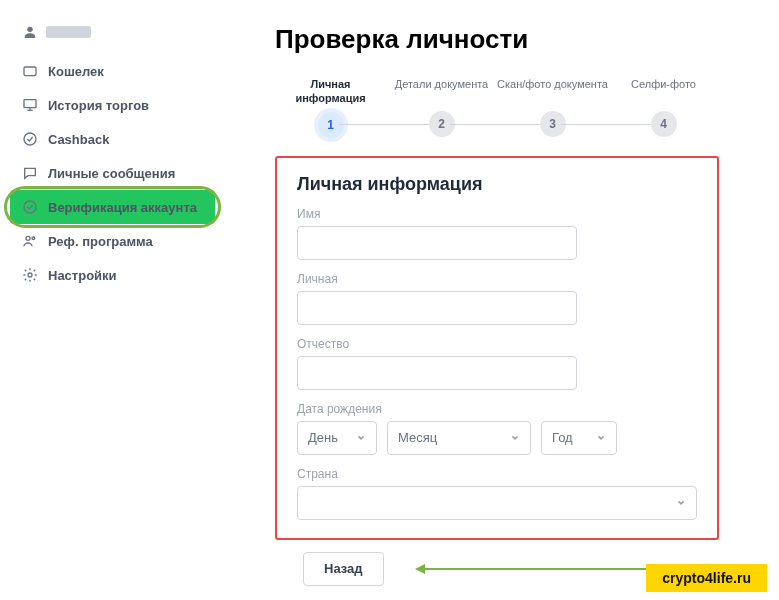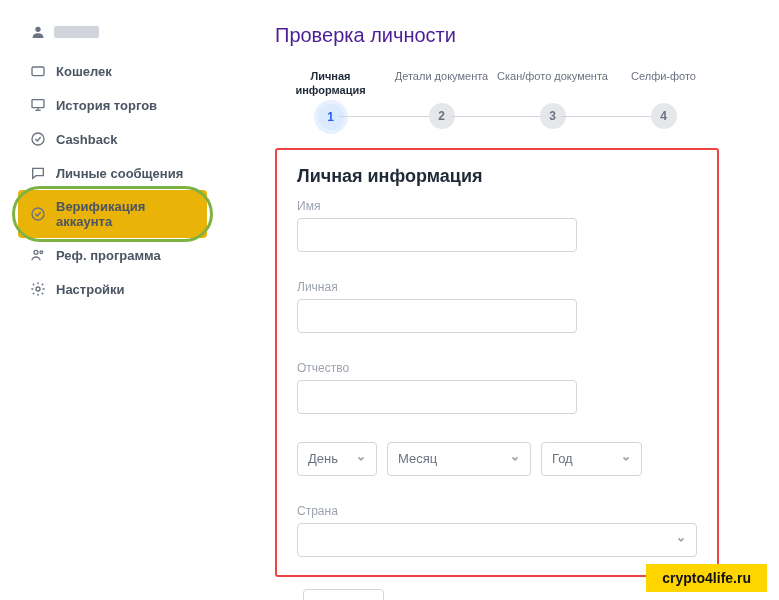--- a/index.html
+++ b/index.html
@@ -1,43 +1,43 @@
 <!DOCTYPE html>
 <html><head>
 <meta charset="utf-8">
 <style>
 * { box-sizing: border-box; margin: 0; padding: 0; }
 body { font-family: -apple-system, Arial, sans-serif; background: #fff; width: 779px; height: 600px; overflow: hidden; display: flex; }
-.sidebar { width: 230px; padding: 20px 18px; }
+.sidebar { width: 230px; padding: 20px 10px; }
 .user-row { display: flex; align-items: center; gap: 8px; padding: 4px 12px 14px; }
 .user-icon { width: 16px; height: 16px; color: #6b7280; }
 .user-name { width: 45px; height: 12px; background: #d1d5db; border-radius: 2px; }
 .nav-item { display: flex; align-items: center; gap: 10px; padding: 9px 12px; border-radius: 4px; font-size: 13px; font-weight: 600; color: #4b5563; cursor: pointer; position: relative; }
-.nav-item.active { background: #eab308; }
+.nav-item.active { background: #22c55e; }
 .nav-item .ring { position: absolute; inset: -4px -6px; border: 3px solid #7cb342; border-radius: 999px; pointer-events: none; }
 .nav-icon { width: 16px; height: 16px; flex-shrink: 0; color: #6b7280; }
 .main { flex: 1; padding: 24px 60px 0 50px; }
-.page-title { font-size: 20px; font-weight: 400; color: #4c1d95; margin-bottom: 22px; }
+.page-title { font-size: 26px; font-weight: 700; color: #000000; margin-bottom: 22px; }
 .stepper { display: flex; align-items: flex-start; justify-content: space-between; margin-bottom: 18px; }
 .step { flex: 1; display: flex; flex-direction: column; align-items: center; position: relative; }
 .step-label { font-size: 11px; color: #6b7280; text-align: center; line-height: 1.3; min-height: 28px; margin-bottom: 6px; }
 .step.active .step-label { color: #1f2937; font-weight: 600; }
 .step-circle { width: 26px; height: 26px; border-radius: 50%; background: #e5e7eb; color: #6b7280; display: flex; align-items: center; justify-content: center; font-size: 12px; font-weight: 600; }
 .step.active .step-circle { background: #dbeafe; color: #2563eb; box-shadow: 0 0 0 4px rgba(59,130,246,0.12); }
 .step-line { position: absolute; top: 47px; left: 58%; right: -42%; height: 1px; background: #d1d5db; }
 .form-box { border: 2px solid #ef4444; border-radius: 3px; padding: 16px 20px 18px; }
 .form-title { font-size: 18px; font-weight: 700; color: #1f2937; margin-bottom: 12px; }
-.field { margin-bottom: 28px; }
+.field { margin-bottom: 12px; }
 .field label { display: block; font-size: 12px; color: #9ca3af; margin-bottom: 5px; }
 .field input, .sel { width: 280px; height: 34px; border: 1px solid #d1d5db; border-radius: 4px; padding: 0 10px; font-size: 13px; background: #fff; color: #6b7280; }
 .dob-row { display: flex; gap: 10px; }
 .sel { display: flex; align-items: center; justify-content: space-between; cursor: pointer; }
 .sel.day { width: 80px; text-align: right; }
 .sel.month { width: 144px; }
-.sel.year { width: 101px; }
+.sel.year { width: 76px; }
 .sel.country { width: 400px; }
 .chev { width: 10px; height: 10px; color: #9ca3af; }
 .btn-row { display: flex; gap: 14px; margin-top: 12px; align-items: center; position: relative; padding-left: 28px; }
 .btn { height: 34px; padding: 0 20px; border-radius: 4px; font-size: 13px; font-weight: 600; cursor: pointer; border: none; }
 .btn-back { background: #fff; border: 1px solid #d1d5db; color: #374151; }
 .btn-next { background: #c7cdd4; color: #fff; }
 .arrow { width: 230px; height: 2px; background: #7cb342; position: relative; margin-left: 20px; }
 .arrow::before { content: ''; position: absolute; left: -8px; top: -4px; border: 5px solid transparent; border-right: 10px solid #7cb342; }
 .watermark { position: absolute; right: 12px; bottom: 8px; background: #ffd500; padding: 6px 16px; font-size: 14px; font-weight: 600; color: #111; }
 </style>
@@ -139,20 +139,21 @@
     </div>
     <div class="field">
       <label>Личная</label>
       <input type="text" style="">
     </div>
     <div class="field">
       <label>Отчество</label>
       <input type="text" style="">
     </div>
     <div class="field">
+      <label>Дата рождения</label>
       <div class="dob-row">
         <div class="sel day">
           <span>День</span>
           <svg class="chev" viewBox="0 0 12 12" fill="none" stroke="currentColor" stroke-width="2">
               <path d="M3 4l3 3 3-3"></path>
             </svg>
         </div>
         <div class="sel month">
           <span>Месяц</span>
           <svg class="chev" viewBox="0 0 12 12" fill="none" stroke="currentColor" stroke-width="2">

